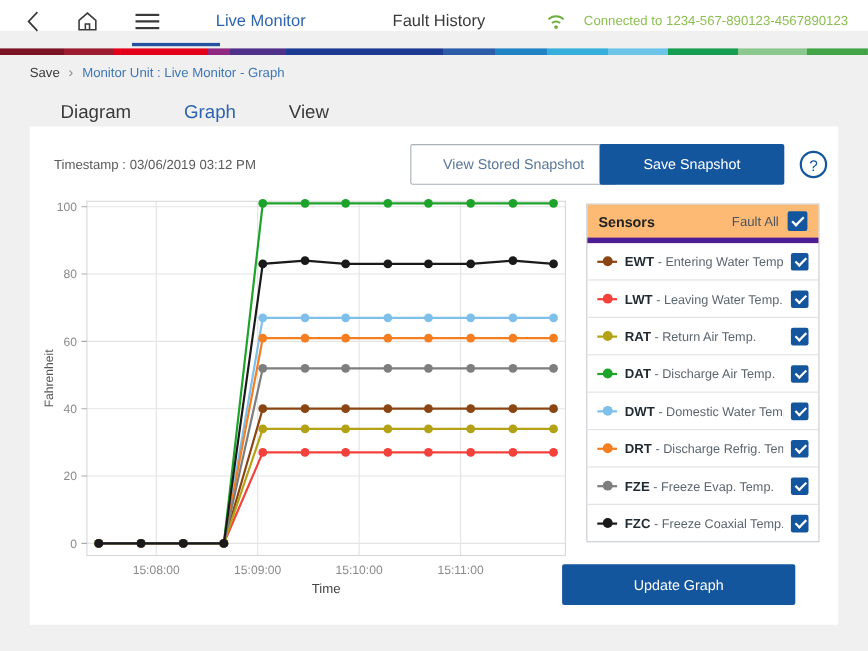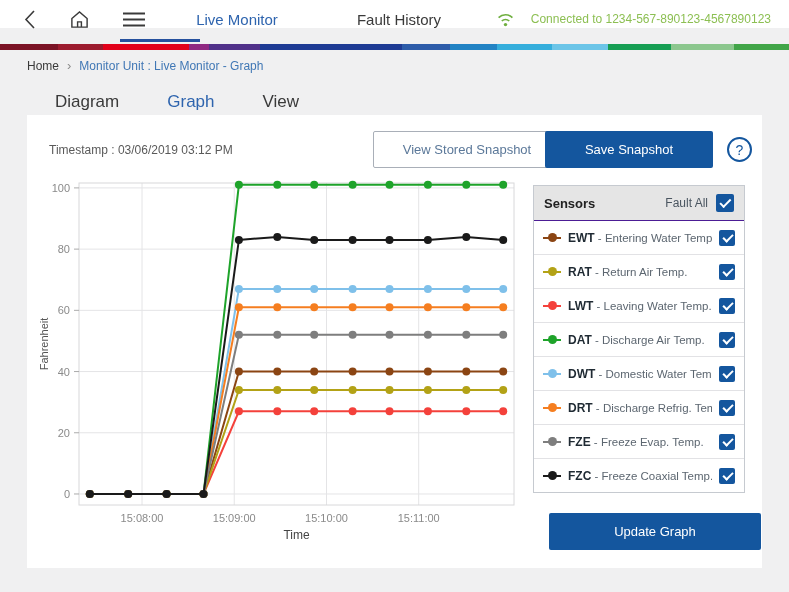--- a/index.html
+++ b/index.html
@@ -55,27 +55,27 @@
   .tab { font-size:17px; color:#3A3A3A; padding:4px 20px 10px 20px; cursor:pointer; position:relative; margin-right:8px; }
   .tab.active { color:#2E64AE; }
   .tab.active::after { content:""; position:absolute; left:0; right:0; bottom:0; height:2px; background:#2E64AE; }
   
   .card { position:absolute; left:27px; top:115px; width:735px; height:453px; background:#FFFFFF; }
   .timestamp { position:absolute; left:22px; top:28px; font-size:12px; color:#5A5A5A; }
   .btn { display:flex; align-items:center; justify-content:center; font-size:13px; cursor:pointer; border-radius:2px; }
   .btn-outline { position:absolute; left:346px; top:16px; width:188px; height:37px; background:#FFF; border:1px solid #A9AFB8; color:#5B7899; }
   .btn-primary { background:#14569E; color:#FFFFFF; border:none; }
   .btn-save { position:absolute; left:518px; top:16px; width:168px; height:37px; }
-  .btn-update { position:absolute; left:522px; top:398px; width:212px; height:37px; }
+  .btn-update { position:absolute; left:484px; top:398px; width:212px; height:37px; }
   .help { position:absolute; left:700px; top:22px; width:25px; height:25px; border:2px solid #14569E; border-radius:50%; color:#14569E; font-size:14px; display:flex; align-items:center; justify-content:center; cursor:pointer; }
   
   .chart-wrap { position:absolute; left:8px; top:60px; }
   
   .legend { position:absolute; left:506px; top:70px; width:212px; height:308px; border:1px solid #C6CAD0; display:flex; flex-direction:column; background:#FFF; }
-  .legend-header { height:35px; background:#e5e5e5; border-bottom:1px solid #4c1d95; display:flex; align-items:center; padding:0 10px; gap:8px; }
+  .legend-header { height:35px; background:#fdba74; border-bottom:5px solid #4c1d95; display:flex; align-items:center; padding:0 10px; gap:8px; }
   .legend-title { font-size:13px; font-weight:bold; color:#222; flex:0 0 auto; }
   .legend-spacer { flex:1; }
   .select-all { font-size:12px; color:#4A5560; }
   .checkbox { width:16px; height:16px; background:#14569E; border-radius:2px; position:relative; flex:0 0 auto; cursor:pointer; }
   .checkbox.big { width:18px; height:18px; }
   .checkbox::after { content:""; position:absolute; left:22%; top:27%; width:50%; height:24%; border-left:2px solid #fff; border-bottom:2px solid #fff; transform:rotate(-45deg); }
   .legend-rows { flex:1; display:flex; flex-direction:column; }
   .sensor-row { flex:1; display:flex; align-items:center; padding:0 9px; border-bottom:1px solid #E2E2E5; gap:7px; cursor:pointer; }
   .sensor-row:last-child { border-bottom:none;justify-content:flex-end; }
   .mk { position:relative; width:18px; height:10px; flex:0 0 auto; }
@@ -116,21 +116,21 @@
         <path d="M2.6 5.6 a9.8 9.8 0 0 1 13.8 0" fill="none" stroke="#6FAF3F" stroke-width="1.7"></path>
       </svg>
       <span class="conn-text">Connected to 1234-567-890123-4567890123</span>
     </span>
   </div>
   <div class="nav-underline"></div>
 </div>
 <div class="strip"></div>
 
 <div class="breadcrumb">
-  <span class="crumb-home">Home</span>
+  <span class="crumb-home">Save</span>
   <span class="crumb-sep">›</span>
   <span class="crumb-path">Monitor Unit : Live Monitor - Graph</span>
 </div>
 
 <div class="tabs">
   <span class="tab">Diagram</span>
   <span class="tab active">Graph</span>
   <span class="tab">View</span>
 </div>
 
@@ -307,36 +307,36 @@
         <div class="sensor-row">
           <span class="mk">
             <span class="mk-line" style="background: rgb(139, 69, 19);"></span>
             <span class="mk-dot" style="background: rgb(139, 69, 19);"></span>
           </span>
           <span class="sensor-text"><span class="sensor-code">EWT</span> - Entering Water Temp.</span>
           <span class="checkbox"></span>
         </div>
         <div class="sensor-row">
           <span class="mk">
+            <span class="mk-line" style="background: rgb(244, 65, 59);"></span>
+            <span class="mk-dot" style="background: rgb(244, 65, 59);"></span>
+          </span>
+          <span class="sensor-text"><span class="sensor-code">LWT</span> - Leaving Water Temp.</span>
+          <span class="checkbox"></span>
+        </div>
+        <div class="sensor-row">
+          <span class="mk">
             <span class="mk-line" style="background: rgb(179, 162, 22);"></span>
             <span class="mk-dot" style="background: rgb(179, 162, 22);"></span>
           </span>
           <span class="sensor-text"><span class="sensor-code">RAT</span> - Return Air Temp.</span>
           <span class="checkbox"></span>
         </div>
         <div class="sensor-row">
           <span class="mk">
-            <span class="mk-line" style="background: rgb(244, 65, 59);"></span>
-            <span class="mk-dot" style="background: rgb(244, 65, 59);"></span>
-          </span>
-          <span class="sensor-text"><span class="sensor-code">LWT</span> - Leaving Water Temp.</span>
-          <span class="checkbox"></span>
-        </div>
-        <div class="sensor-row">
-          <span class="mk">
             <span class="mk-line" style="background: rgb(30, 163, 42);"></span>
             <span class="mk-dot" style="background: rgb(30, 163, 42);"></span>
           </span>
           <span class="sensor-text"><span class="sensor-code">DAT</span> - Discharge Air Temp.</span>
           <span class="checkbox"></span>
         </div>
         <div class="sensor-row">
           <span class="mk">
             <span class="mk-line" style="background: rgb(127, 192, 234);"></span>
             <span class="mk-dot" style="background: rgb(127, 192, 234);"></span>

